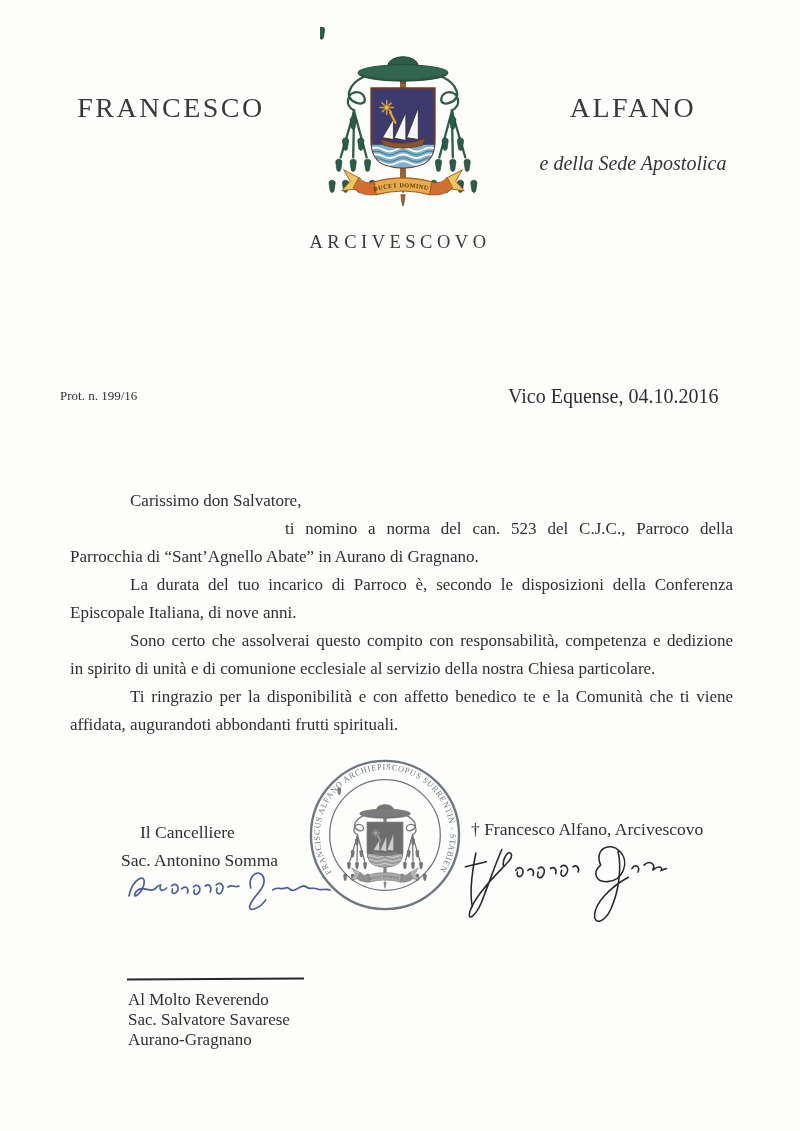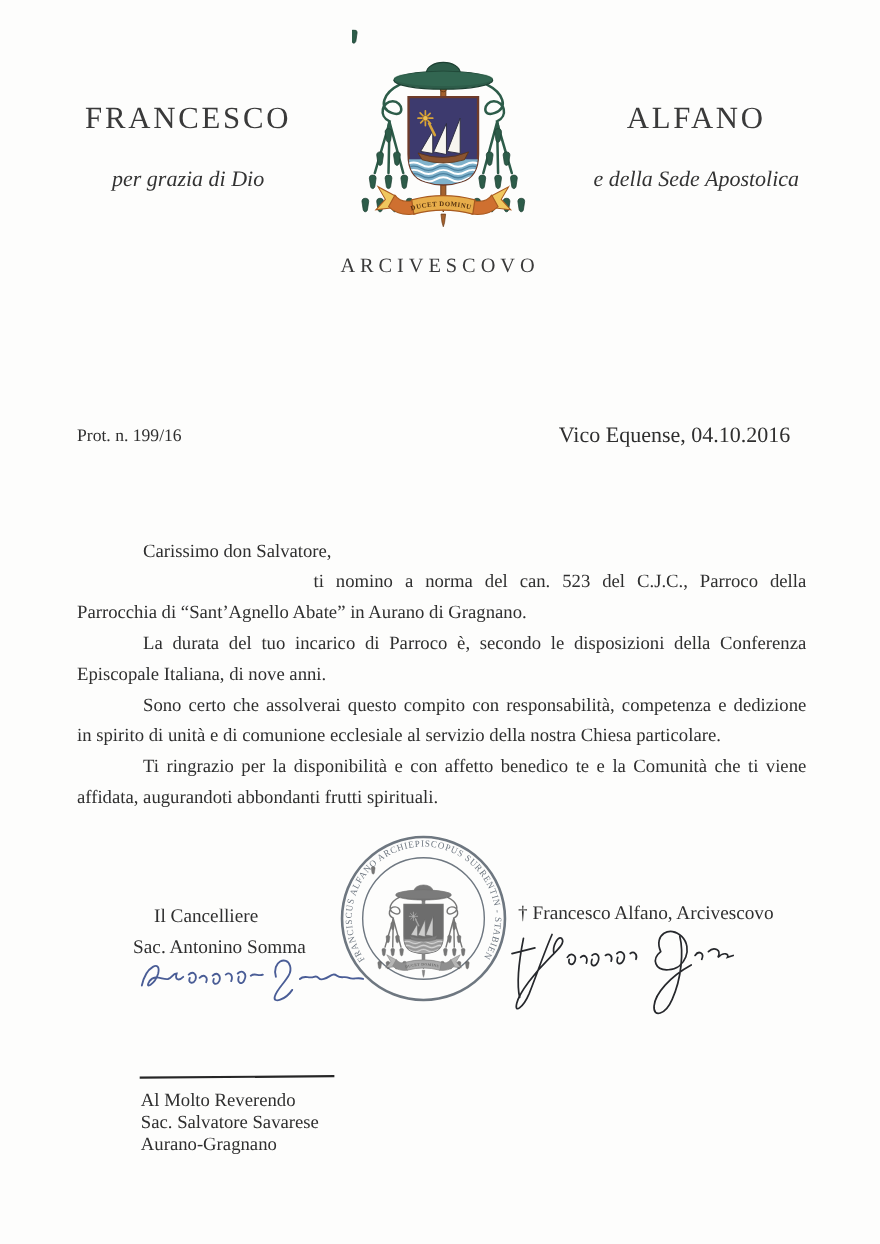--- a/index.html
+++ b/index.html
@@ -18,21 +18,21 @@
   
   .name-block{width:262px;text-align:center;}
   .bishop-name{font-size:28px;letter-spacing:2.5px;line-height:36px;color:#3a3a3a;}
   .bishop-sub{margin-top:26px;font-style:italic;font-size:20px;color:#333;}
   .arch-title{left:0;top:232px;width:800px;text-align:center;
     font-size:18.5px;letter-spacing:4.5px;color:#3a3a3a;}
   .arch-subtitle{left:0;top:274px;width:800px;text-align:center;
     font-style:italic;font-size:23px;color:#333;}
 
   
-  .prot{left:70px;top:388px;font-size:16px;}
+  .prot{left:60px;top:388px;font-size:13px;}
   .dateline{left:508px;top:385px;font-size:20px;}
 
   
   .body-text{left:70px;top:487px;width:663px;}
   .ln{height:28px;line-height:28px;font-size:17px;white-space:nowrap;}
   .ln.just{white-space:normal;text-align:justify;text-align-last:justify;word-spacing:1px;}
   .ind1{padding-left:60px;}
   .ind2{padding-left:215px;}
 
   
@@ -53,21 +53,20 @@
 
   .stamp-crest{filter:grayscale(1) brightness(0.75) opacity(0.85);}
 </style>
 </head>
 <body>
 
 <div class="page">
 
   <div class="abs name-block" style="left:40px;top:90px;">
     <div class="bishop-name">FRANCESCO</div>
-    <div class="bishop-sub">per grazia di Dio</div>
   </div>
 
   <div class="abs name-block" style="left:502px;top:90px;">
     <div class="bishop-name">ALFANO</div>
     <div class="bishop-sub">e della Sede Apostolica</div>
   </div>
 
   <svg class="abs" style="left:320px;top:27px;" width="166" height="182" viewBox="0 0 170 190" aria-hidden="false">
     <g id="crest">
 

